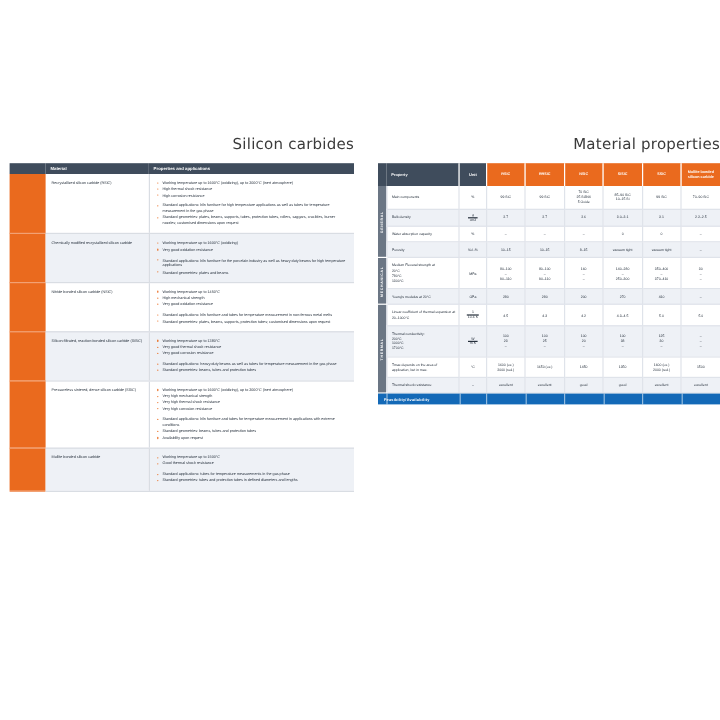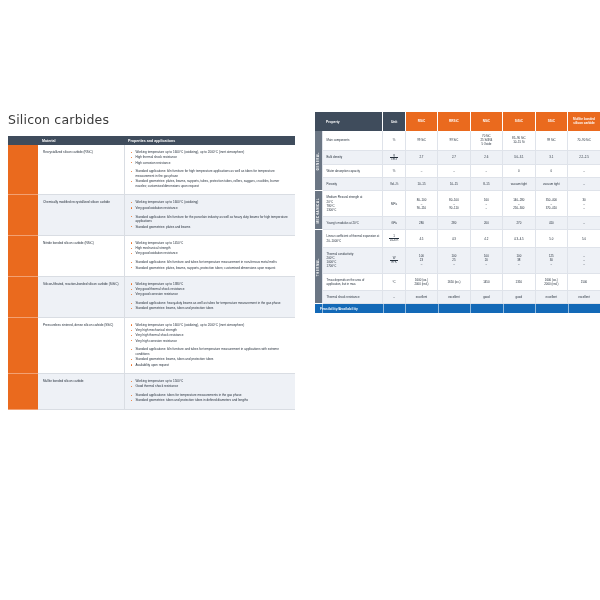--- a/index.html
+++ b/index.html
@@ -17,20 +17,21 @@
   #left-panel{left:8px;top:112px;width:287px;}
   #right-panel{left:315px;top:112px;width:285px;}
 
   .panel-title{
     font-size:12.5px;
     font-weight:400;
     color:#3b3b3b;
     letter-spacing:.2px;
     margin:0 0 9px 0;
     font-family:"DejaVu Sans", sans-serif;
+    text-align:right;
   }
 
   
   table{border-collapse:collapse;width:100%;table-layout:fixed;}
   #mat-table{font-size:3.1px;}
   #mat-table thead th{
     background:#3f4c5c;color:#ffffff;
     font-size:3.6px;font-weight:bold;
     text-align:left;height:9px;padding:0 4px;
     vertical-align:middle;
@@ -222,20 +223,21 @@
                 <li class="gap">Standard applications: tubes for temperature measurements in the gas phase</li>
                 <li>Standard geometries: tubes and protection tubes in defined diameters and lengths</li>
               </ul>
             </td>
           </tr>
         </tbody>
     </table>
   </section>
 
   <section class="panel" id="right-panel">
+    <h2 class="panel-title">Material properties</h2>
 
     <table id="prop-table">
       <colgroup>
         <col class="c-grp">
           <col class="c-prop">
           <col class="c-unit">
         <col class="c-val">
           <col class="c-val">
           <col class="c-val">
         <col class="c-val">

